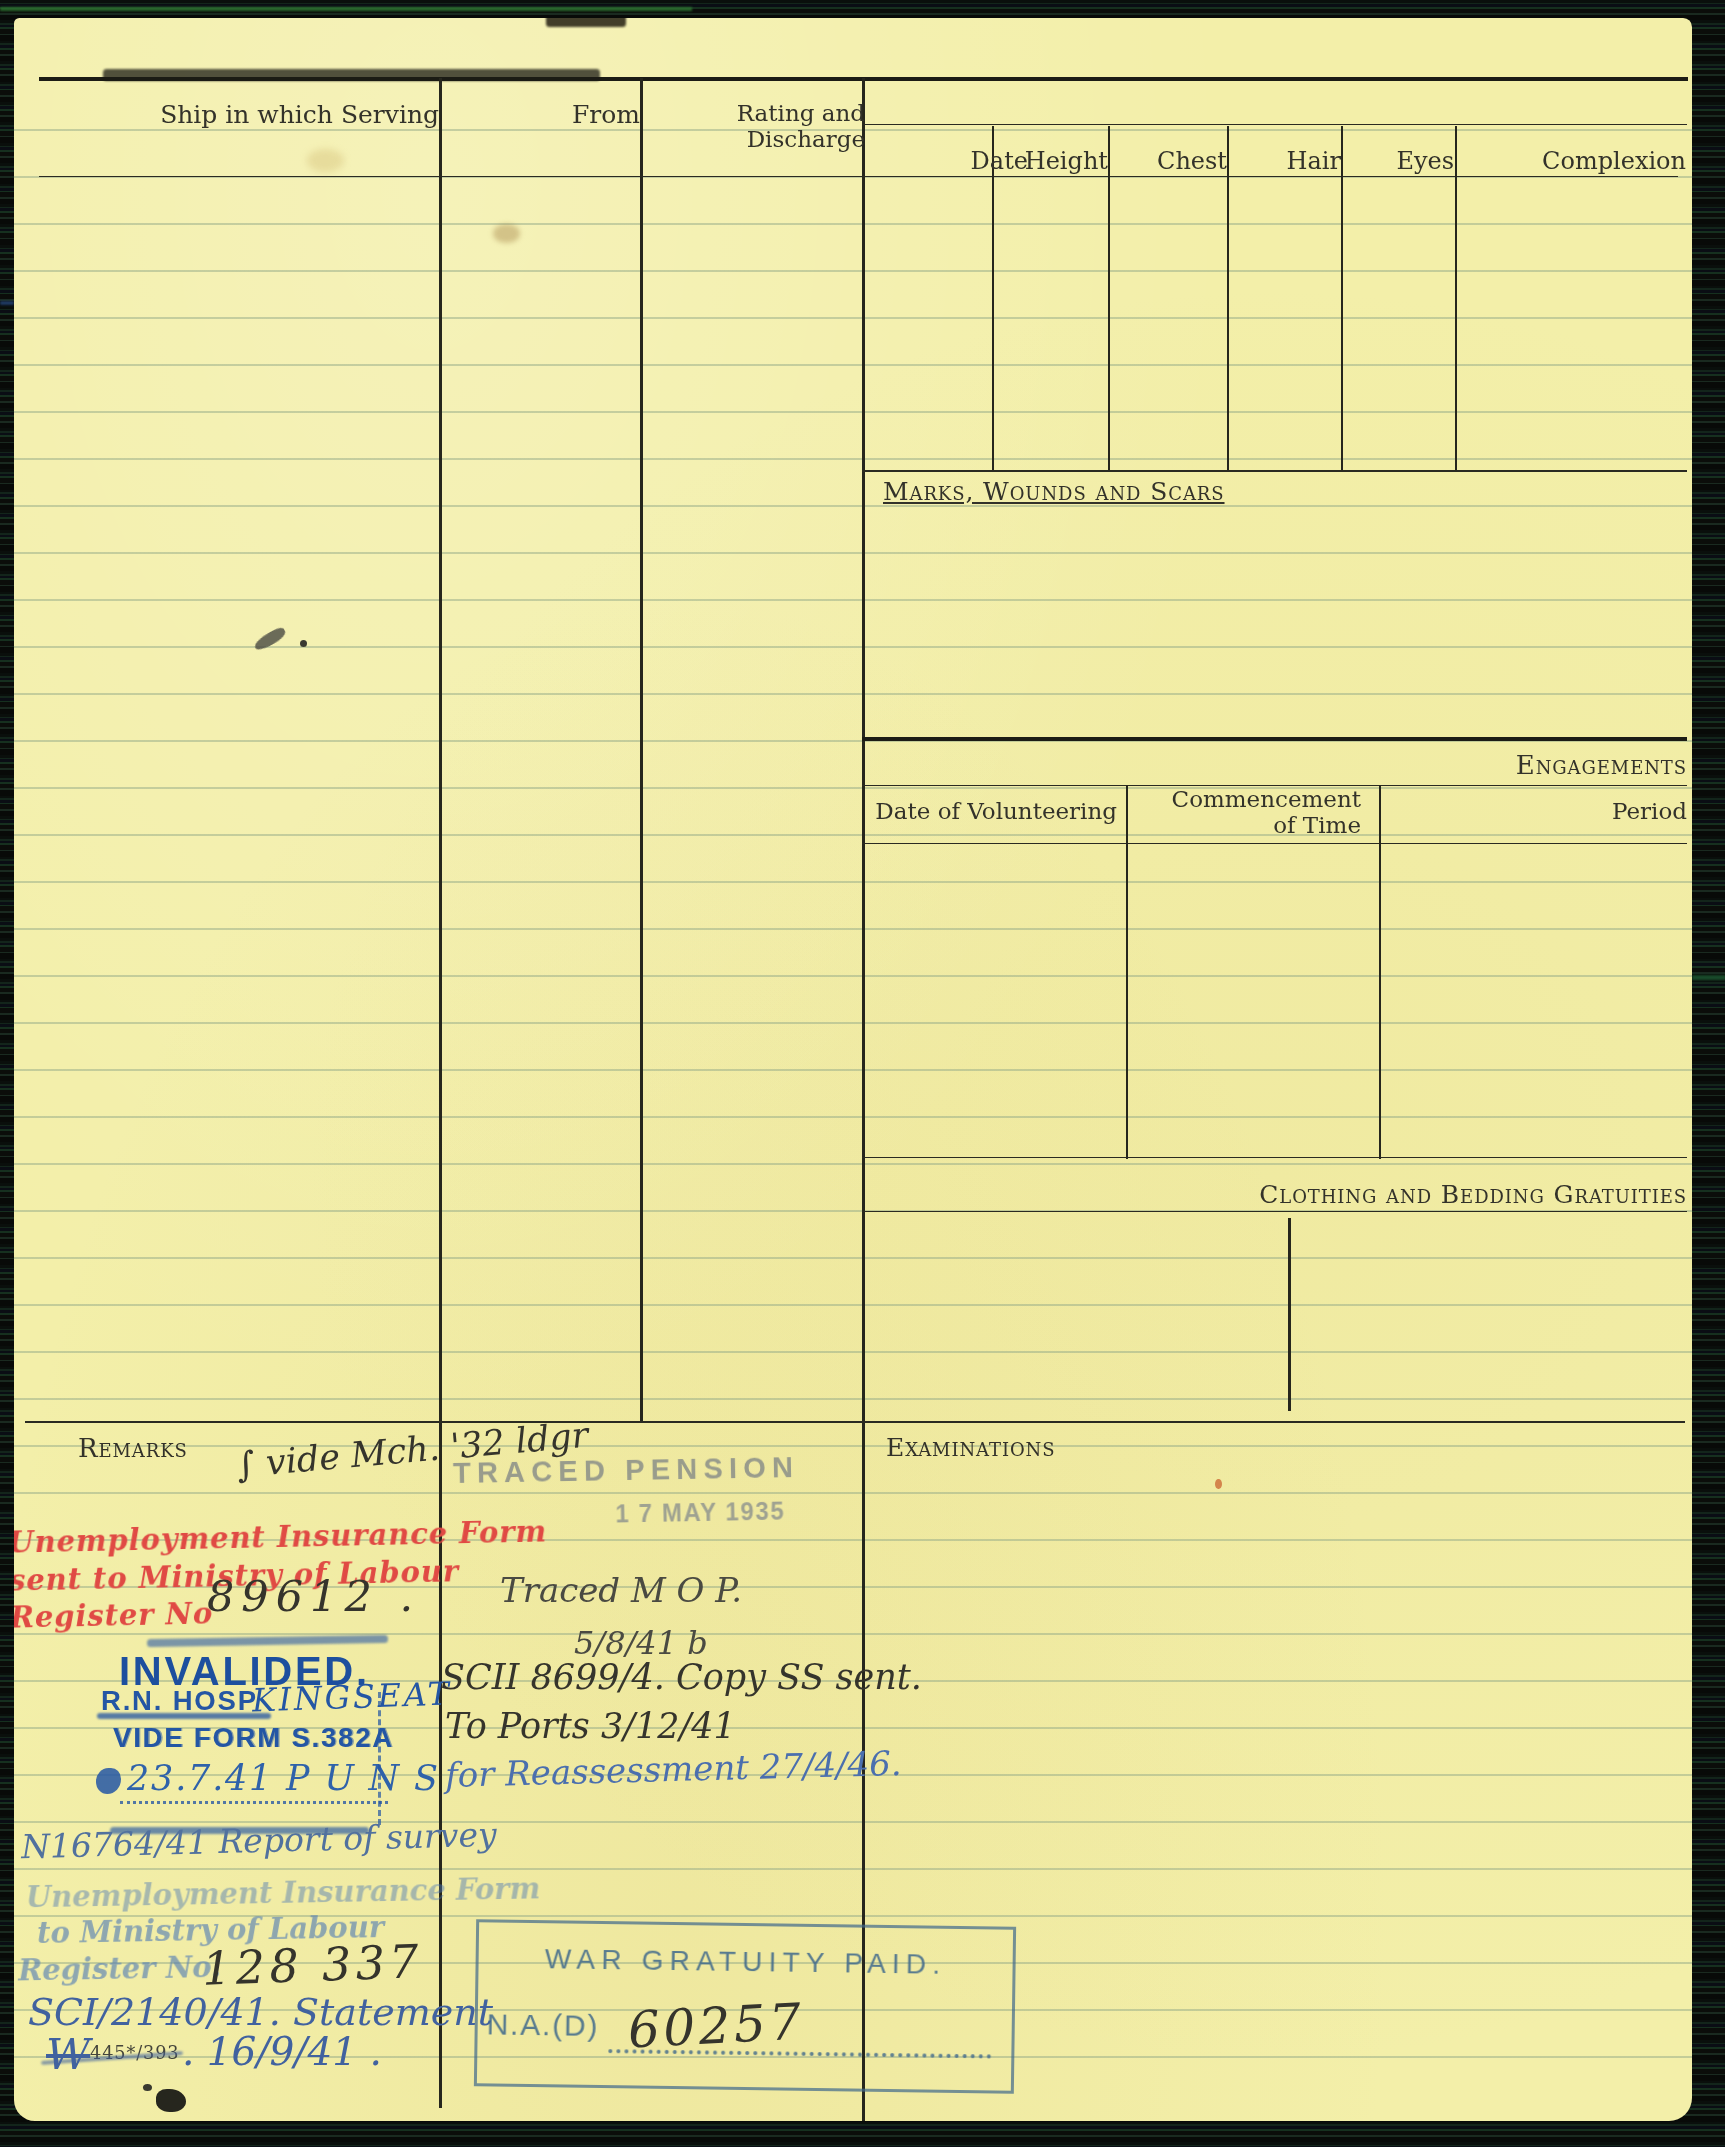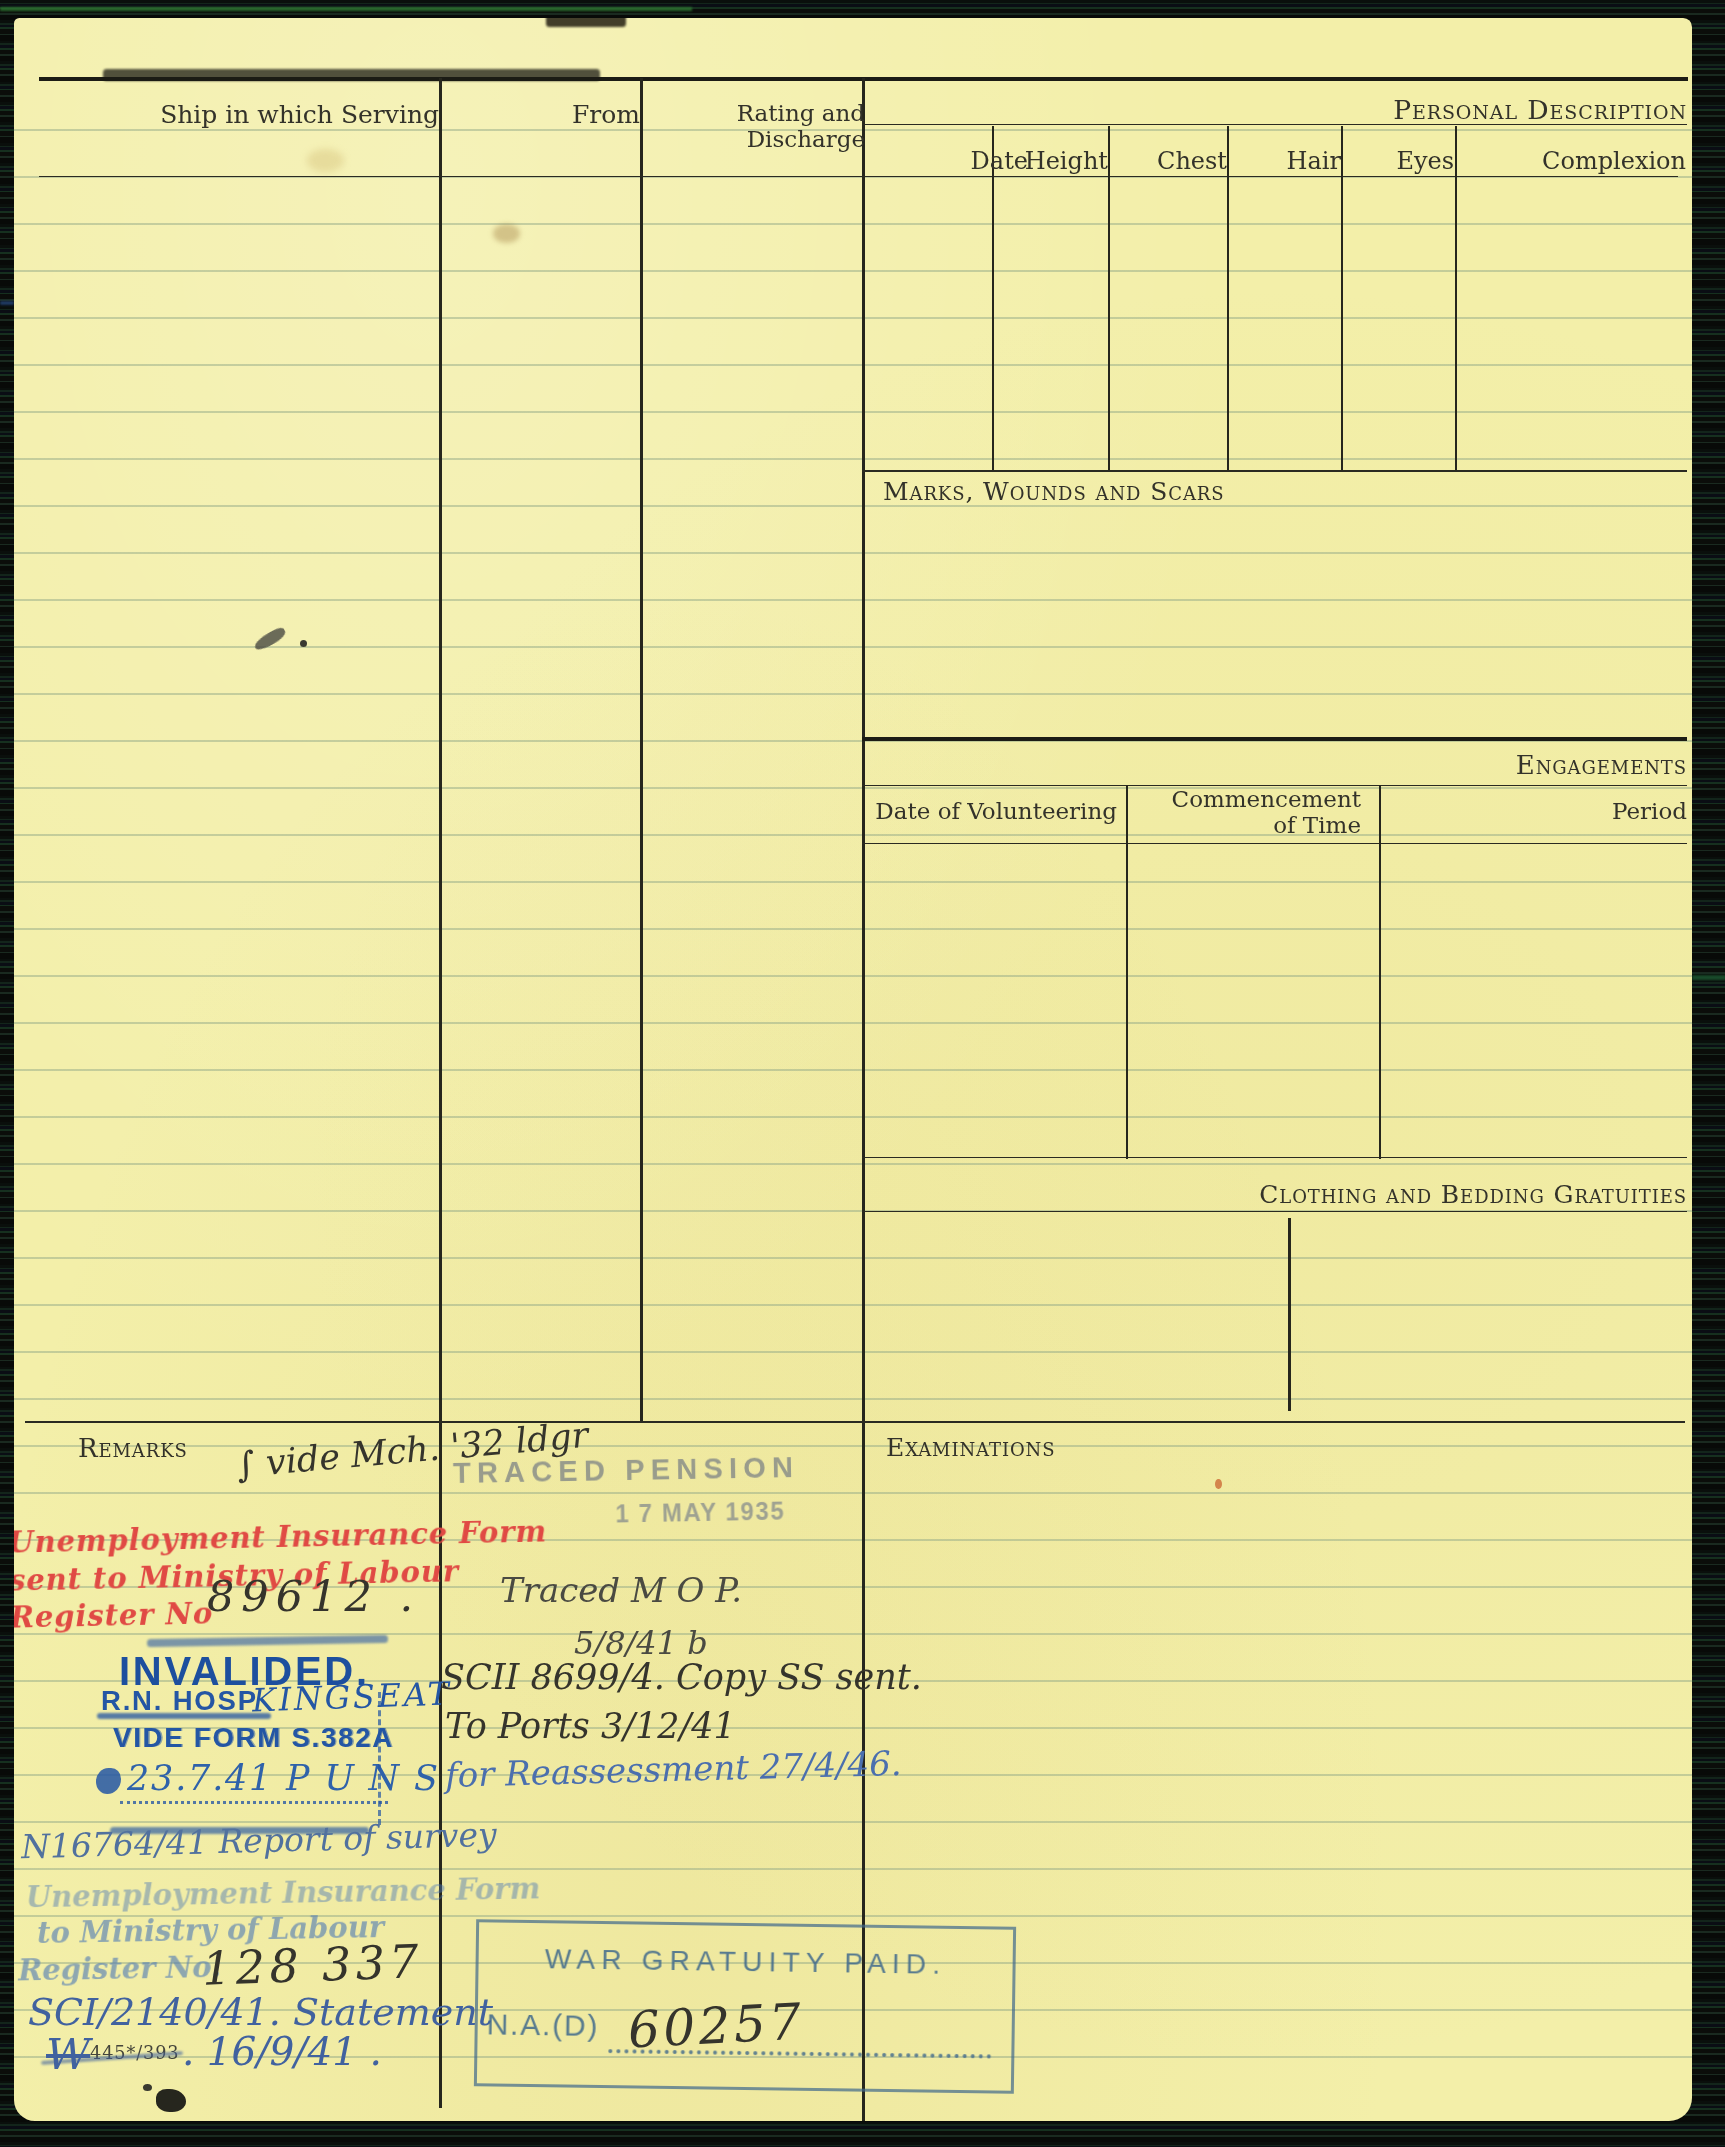--- a/index.html
+++ b/index.html
@@ -81,29 +81,28 @@
 
   <div class="hl" style="left:848px;top:1193px;width:825px;"></div>
   <div class="vl" style="left:1274px;top:1200px;height:193px;"></div>
 
   <div class="hl" style="left:10.6px;top:1403px;width:1660px;height:2.7px;"></div>
 
   <div class="printed cell" style="left:25px;top:82px;width:400px;">Ship in which Serving</div>
   <div class="printed cell" style="left:425px;top:82px;width:201px;">From</div>
   <div class="printed cell" style="left:622px;top:82px;width:229px;font-size:23px;">Rating and Discharge</div>
 
-  <div class="printed sc cell" style="left:848px;top:76px;width:825px;font-size:26.6px;">Personal Description</div>
   <div class="printed cell" style="left:848px;top:129px;width:130px;font-size:24px;margin-left:36px;">Date</div>
   <div class="printed cell" style="left:978px;top:129px;width:116px;font-size:24px;">Height</div>
   <div class="printed cell" style="left:1094px;top:129px;width:119px;font-size:24px;">Chest</div>
   <div class="printed cell" style="left:1213px;top:129px;width:114px;font-size:24px;">Hair</div>
   <div class="printed cell" style="left:1327px;top:129px;width:113px;font-size:24px;">Eyes</div>
   <div class="printed cell" style="left:1441px;top:129px;width:231px;font-size:24px;">Complexion</div>
 
-  <div class="printed sc" style="left:869px;top:459px;font-size:25px;">Marks, Wounds and Scars</div>
+  <div class="printed sc" style="left:869px;top:459px;font-size:25px;text-decoration:underline;">Marks, Wounds and Scars</div>
 
   <div class="printed sc cell" style="left:848px;top:732px;width:825px;font-size:26px;">Engagements</div>
   <div class="printed cell" style="left:857px;top:780px;width:246px;font-size:23px;">Date of Volunteering</div>
   <div class="printed cell" style="left:1130px;top:768px;width:217px;font-size:23px;line-height:26.6px;">Commencement of Time</div>
   <div class="printed cell" style="left:1365px;top:780px;width:308px;font-size:23px;">Period</div>
 
   <div class="printed sc cell" style="left:848px;top:1162px;width:825px;font-size:25px;">Clothing and Bedding Gratuities</div>
 
   <div class="printed sc" style="left:64px;top:1415px;font-size:26px;">Remarks</div>
   <div class="printed sc" style="left:872px;top:1415px;font-size:25px;">Examinations</div>

